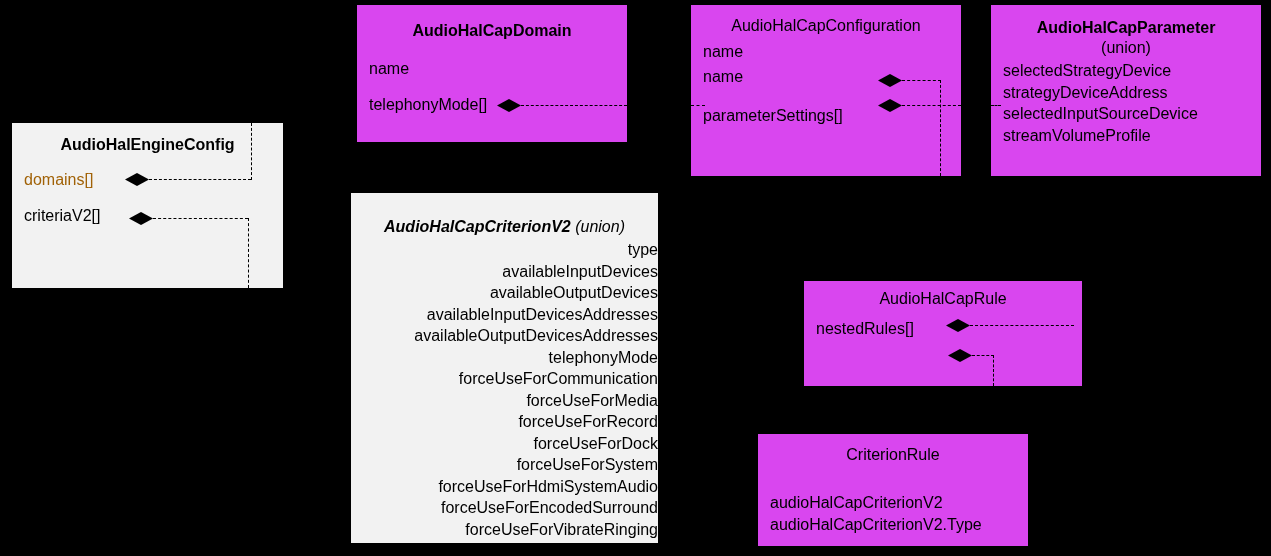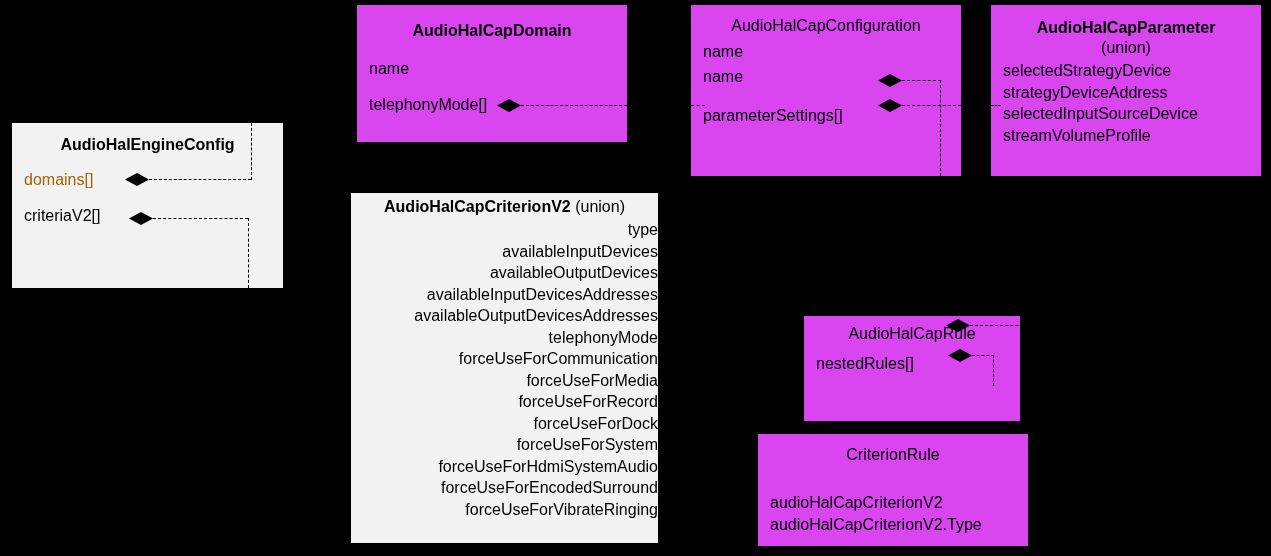--- a/index.html
+++ b/index.html
@@ -127,42 +127,42 @@
     <div class="uml-sub">(union)</div>
     <div class="attr-list" style="margin-top:2px;">
       <div class="uml-attr">selectedStrategyDevice</div>
       <div class="uml-attr">strategyDeviceAddress</div>
       <div class="uml-attr">selectedInputSourceDevice</div>
       <div class="uml-attr">streamVolumeProfile</div>
     </div>
   </div>
 
   <div class="uml-box gray" style="left:351px; top:193px; width:307px; height:350px;">
-    <div class="uml-title" style="margin-top:4px;">
+    <div class="uml-title" style="margin-top:24px;font-style:italic;">
       <span style="font-weight:bold;">AudioHalCapCriterionV2</span><span class="union-suffix"> (union)</span>
     </div>
     <div class="attr-list" style="margin-top:2px;text-align:right;">
       <div class="uml-attr">type</div>
       <div class="uml-attr">availableInputDevices</div>
       <div class="uml-attr">availableOutputDevices</div>
       <div class="uml-attr">availableInputDevicesAddresses</div>
       <div class="uml-attr">availableOutputDevicesAddresses</div>
       <div class="uml-attr">telephonyMode</div>
       <div class="uml-attr">forceUseForCommunication</div>
       <div class="uml-attr">forceUseForMedia</div>
       <div class="uml-attr">forceUseForRecord</div>
       <div class="uml-attr">forceUseForDock</div>
       <div class="uml-attr">forceUseForSystem</div>
       <div class="uml-attr">forceUseForHdmiSystemAudio</div>
       <div class="uml-attr">forceUseForEncodedSurround</div>
       <div class="uml-attr">forceUseForVibrateRinging</div>
     </div>
   </div>
 
-  <div class="uml-box green" style="left:804px; top:281px; width:216px; height:105px;margin-top:35px;">
+  <div class="uml-box green" style="left:804px; top:281px; width:278px; height:105px;">
     <div class="uml-title" style="margin-top:8px;">AudioHalCapRule</div>
     <div class="attr-list" style="margin-top:9px;">
       <div class="uml-attr">nestedRules[]</div>
     </div>
   </div>
 
   <div class="uml-box green" style="left:758px; top:434px; width:270px; height:112px;">
     <div class="uml-title" style="margin-top:11px;">CriterionRule</div>
     <div class="attr-list" style="margin-top:27px;">
       <div class="uml-attr">audioHalCapCriterionV2</div>

